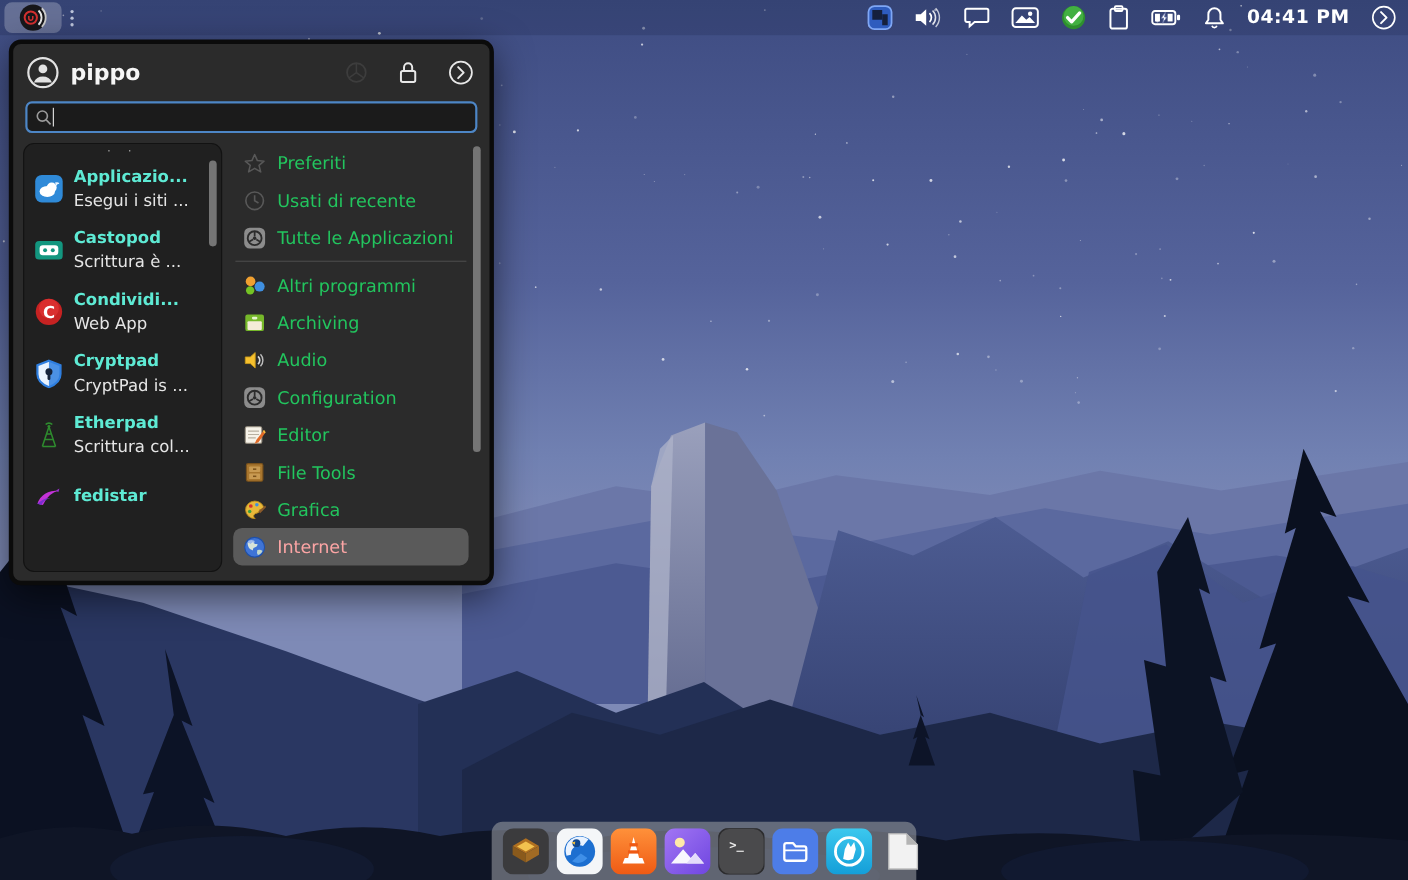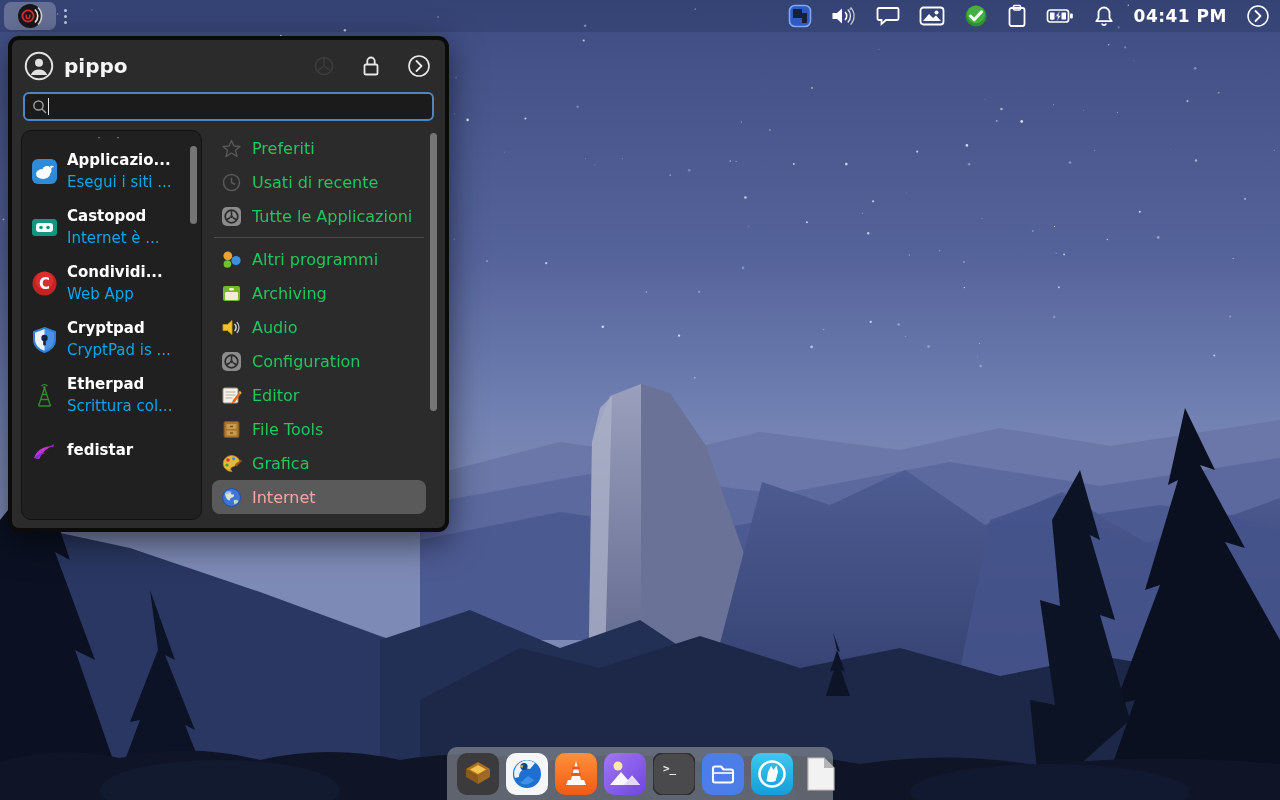--- a/index.html
+++ b/index.html
@@ -48,22 +48,22 @@
   #menu-body{display:flex;padding:2px 9px 0 9px;}
   
   #app-panel{
     width:181px;height:390px;background:#202020;border:1px solid #121212;
     border-radius:10px;position:relative;padding-top:3px;box-sizing:border-box;flex:0 0 auto;
   }
   #scroll-hint{color:#9a9a9a;font-size:11px;text-align:center;height:9px;line-height:7px;letter-spacing:6px;}
   .app-row{height:56px;display:flex;align-items:center;padding:0 6px 0 9px;cursor:pointer;border-radius:7px;}
   .app-ic{width:27px;height:27px;flex:0 0 auto;margin-right:9px;display:flex;}
   .app-texts{min-width:0;}
-  .app-name{color:#ffffff;font-size:15px;font-weight:bold;line-height:1.45;white-space:nowrap;}
-  .app-desc{color:#0ea5e9;font-size:15px;line-height:1.35;white-space:nowrap;}
+  .app-name{color:#5eead4;font-size:15px;font-weight:bold;line-height:1.45;white-space:nowrap;}
+  .app-desc{color:#e5e5e5;font-size:15px;line-height:1.35;white-space:nowrap;}
   .vscroll{position:absolute;width:7px;border-radius:4px;background:#757575;}
   #app-scroll{right:4px;top:15px;height:78px;}
   
   #cat-col{flex:1;position:relative;padding:1px 10px 0 10px;}
   .cat-row{
     height:34px;display:flex;align-items:center;gap:10px;padding:0 9px;
     color:#22c55e;font-size:16px;border-radius:8px;cursor:pointer;white-space:nowrap;
   }
   .cat-row.selected{background:#5a5a5a;color:#fca5a5;}
   .cat-ic{width:21px;height:21px;flex:0 0 auto;display:flex;}
@@ -408,21 +408,21 @@
         <span class="app-ic">
           <svg width="27" height="27" viewBox="0 0 27 27">
               <rect x="1" y="5" width="25" height="17" rx="3.5" fill="#13967f"></rect>
               <rect x="5" y="9" width="17" height="9" rx="3" fill="#fff"></rect>
               <circle cx="10" cy="13.5" r="1.8" fill="#13967f"></circle>
               <circle cx="17" cy="13.5" r="1.8" fill="#13967f"></circle>
             </svg>
         </span>
         <span class="app-texts">
             <div class="app-name">Castopod</div>
-            <div class="app-desc">Internet è ...</div>
+            <div class="app-desc">Scrittura è ...</div>
           </span>
       </div>
 
       <div class="app-row">
         <span class="app-ic">
           <svg width="27" height="27" viewBox="0 0 27 27">
               <circle cx="13.5" cy="13.5" r="12" fill="#c62222"></circle>
               <circle cx="13.5" cy="10.5" r="9" fill="#e23434" opacity=".7"></circle>
               <text x="13.5" y="19" text-anchor="middle" font-size="15" font-weight="bold" fill="#fff" font-family="DejaVu Sans, sans-serif">C</text>
             </svg>

